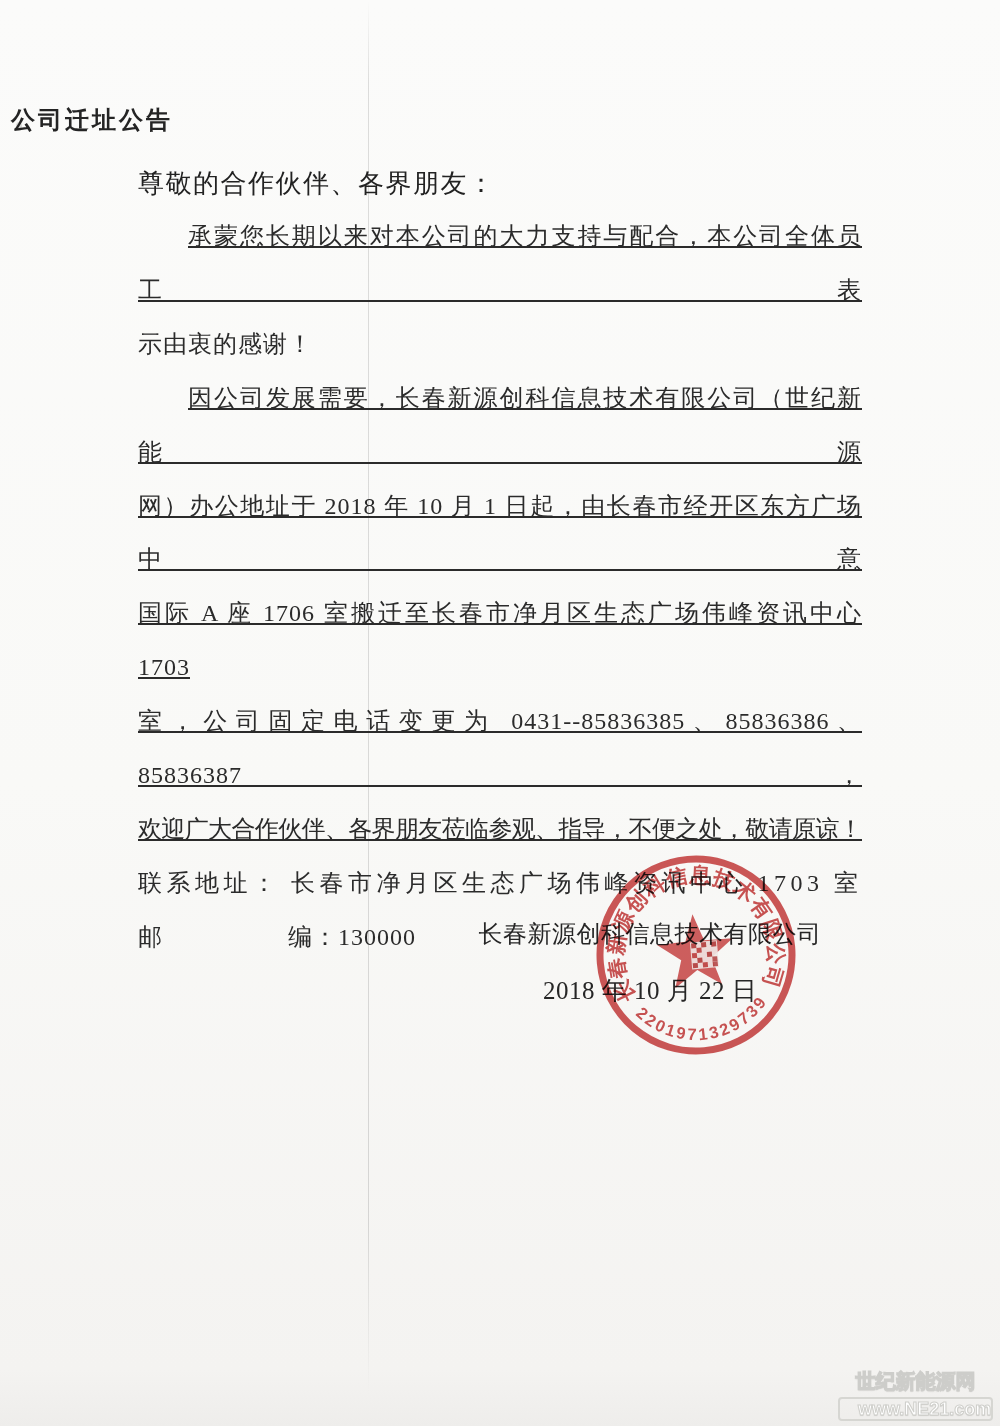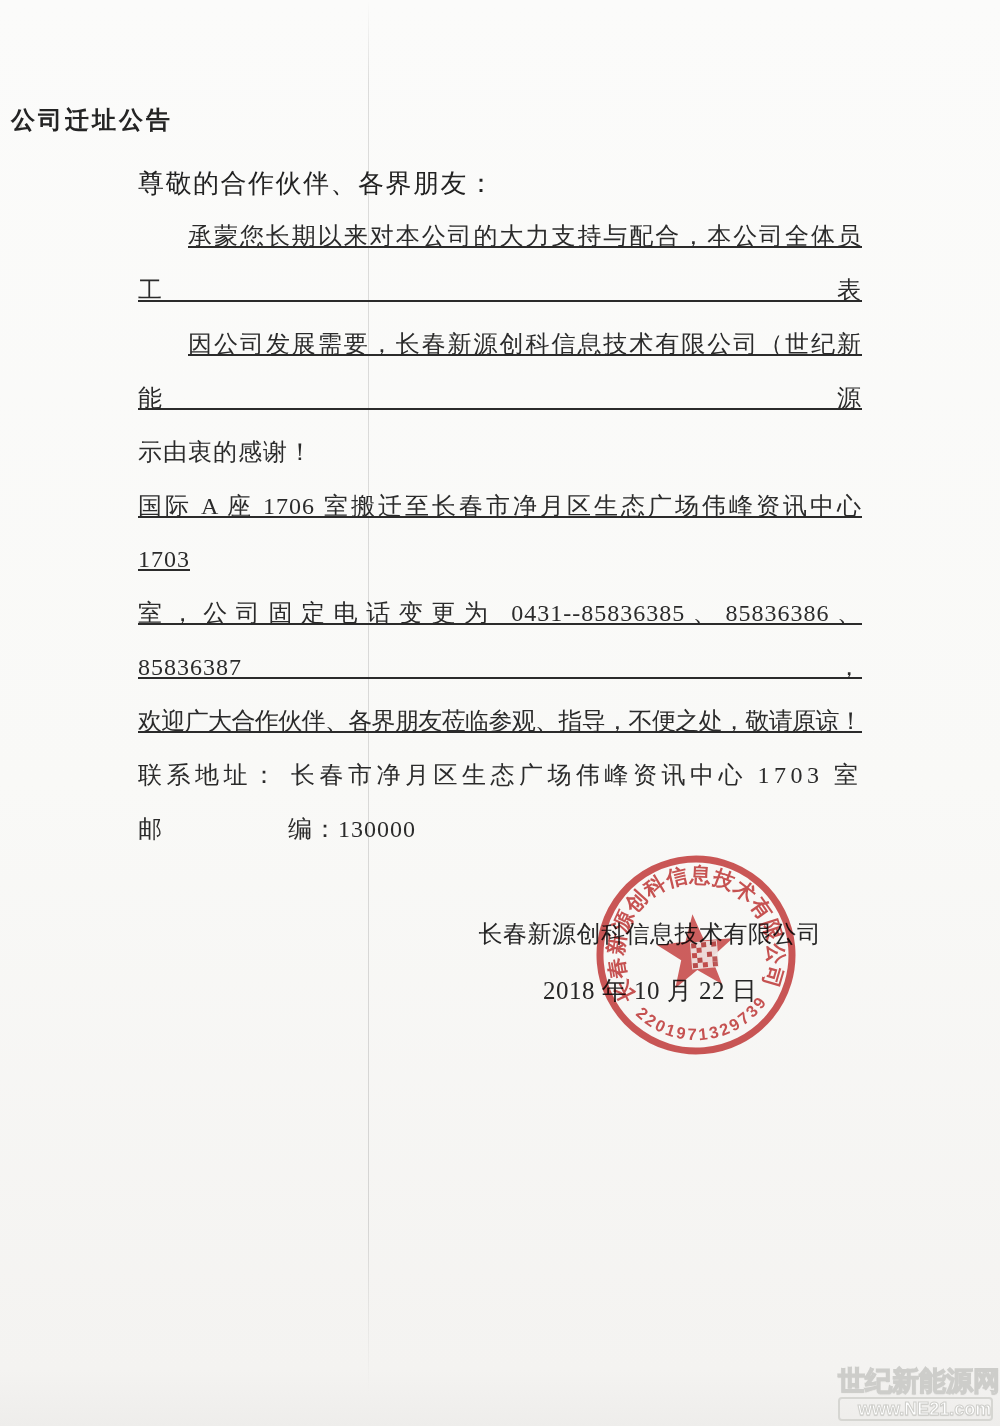--- a/index.html
+++ b/index.html
@@ -41,24 +41,24 @@
     text-align:center;font-size:25px;letter-spacing:0.5px;color:#262626;
   }
   .seal{
     position:absolute;left:591px;top:850px;width:210px;height:210px;
     mix-blend-mode:multiply;opacity:.92;
   }
   .seal text{font-family:"Liberation Sans","DejaVu Sans",sans-serif;}
   .watermark{position:absolute;left:838px;top:1366px;width:155px;text-align:center;
     font-family:"Liberation Sans","DejaVu Sans",sans-serif;}
   .wm-name{
-    font-size:27px;font-weight:bold;letter-spacing:0;color:#ffffff;
+    font-size:20px;font-weight:bold;letter-spacing:0;color:#ffffff;
     -webkit-text-stroke:1.2px #cdcdca;
     text-shadow:0 1px 1px rgba(160,160,155,.45);
-    white-space:nowrap;line-height:30px;text-align:right;
+    white-space:nowrap;line-height:30px;
   }
   .wm-url{
     margin-top:1px;border:2px solid #d6d6d2;border-radius:4px;
     font-size:18px;font-weight:bold;color:#ffffff;
     -webkit-text-stroke:1px #cfcfcb;
     text-shadow:0 1px 1px rgba(160,160,155,.4);
     line-height:20px;padding:0 18px;white-space:nowrap;
   }
 </style>
 </head>
@@ -68,22 +68,23 @@
 
   <div class="fold-line"></div>
   <div class="speck"></div>
 
   <h1 class="doc-title">公司迁址公告</h1>
 
   <div class="salutation">尊敬的合作伙伴、各界朋友：</div>
 
   <div class="body-text">
     <div class="line indent just">承蒙您长期以来对本公司的大力支持与配合，本公司全体员工表</div>
+    <div class="line">示由衷的感谢！</div>
     <div class="line indent just">因公司发展需要，长春新源创科信息技术有限公司（世纪新能源</div>
-    <div class="line">示由衷的感谢！</div>
+    <div class="line just">网）办公地址于 2018 年 10 月 1 日起，由长春市经开区东方广场中意</div>
     <div class="line just">国际 A 座 1706 室搬迁至长春市净月区生态广场伟峰资讯中心 1703</div>
     <div class="line just">室，公司固定电话变更为 0431--85836385、85836386、85836387，</div>
     <div class="line just tight">欢迎广大合作伙伴、各界朋友莅临参观、指导，不便之处，敬请原谅！</div>
     <div class="line spread">联系地址： 长春市净月区生态广场伟峰资讯中心 1703 室</div>
     <div class="line">邮　　　　　编：130000</div>
   </div>
 
   <div class="sig-company">长春新源创科信息技术有限公司</div>
   <div class="sig-date">2018 年 10 月 22 日</div>
 

